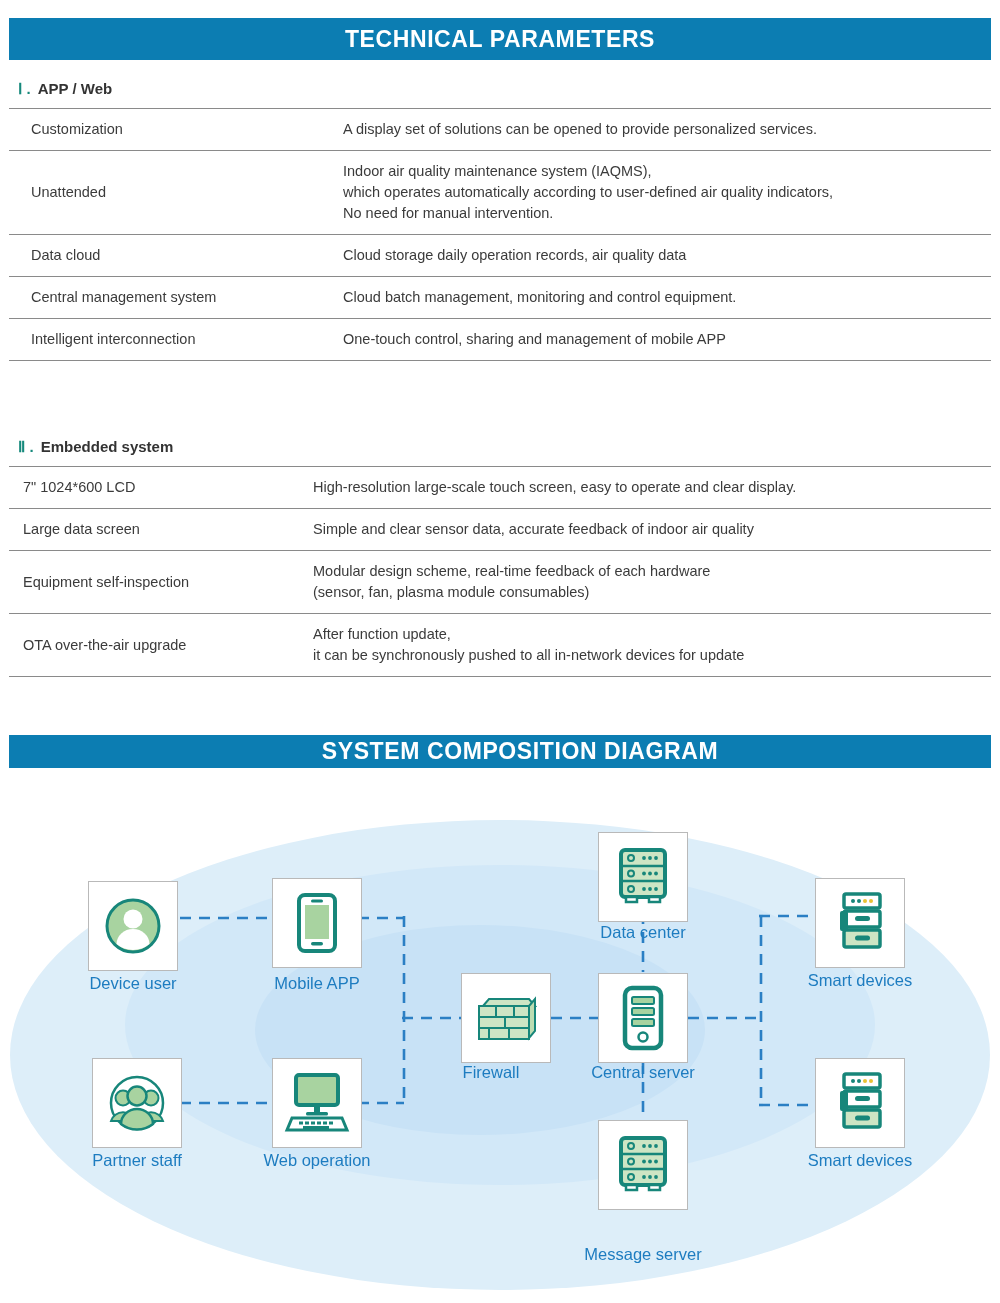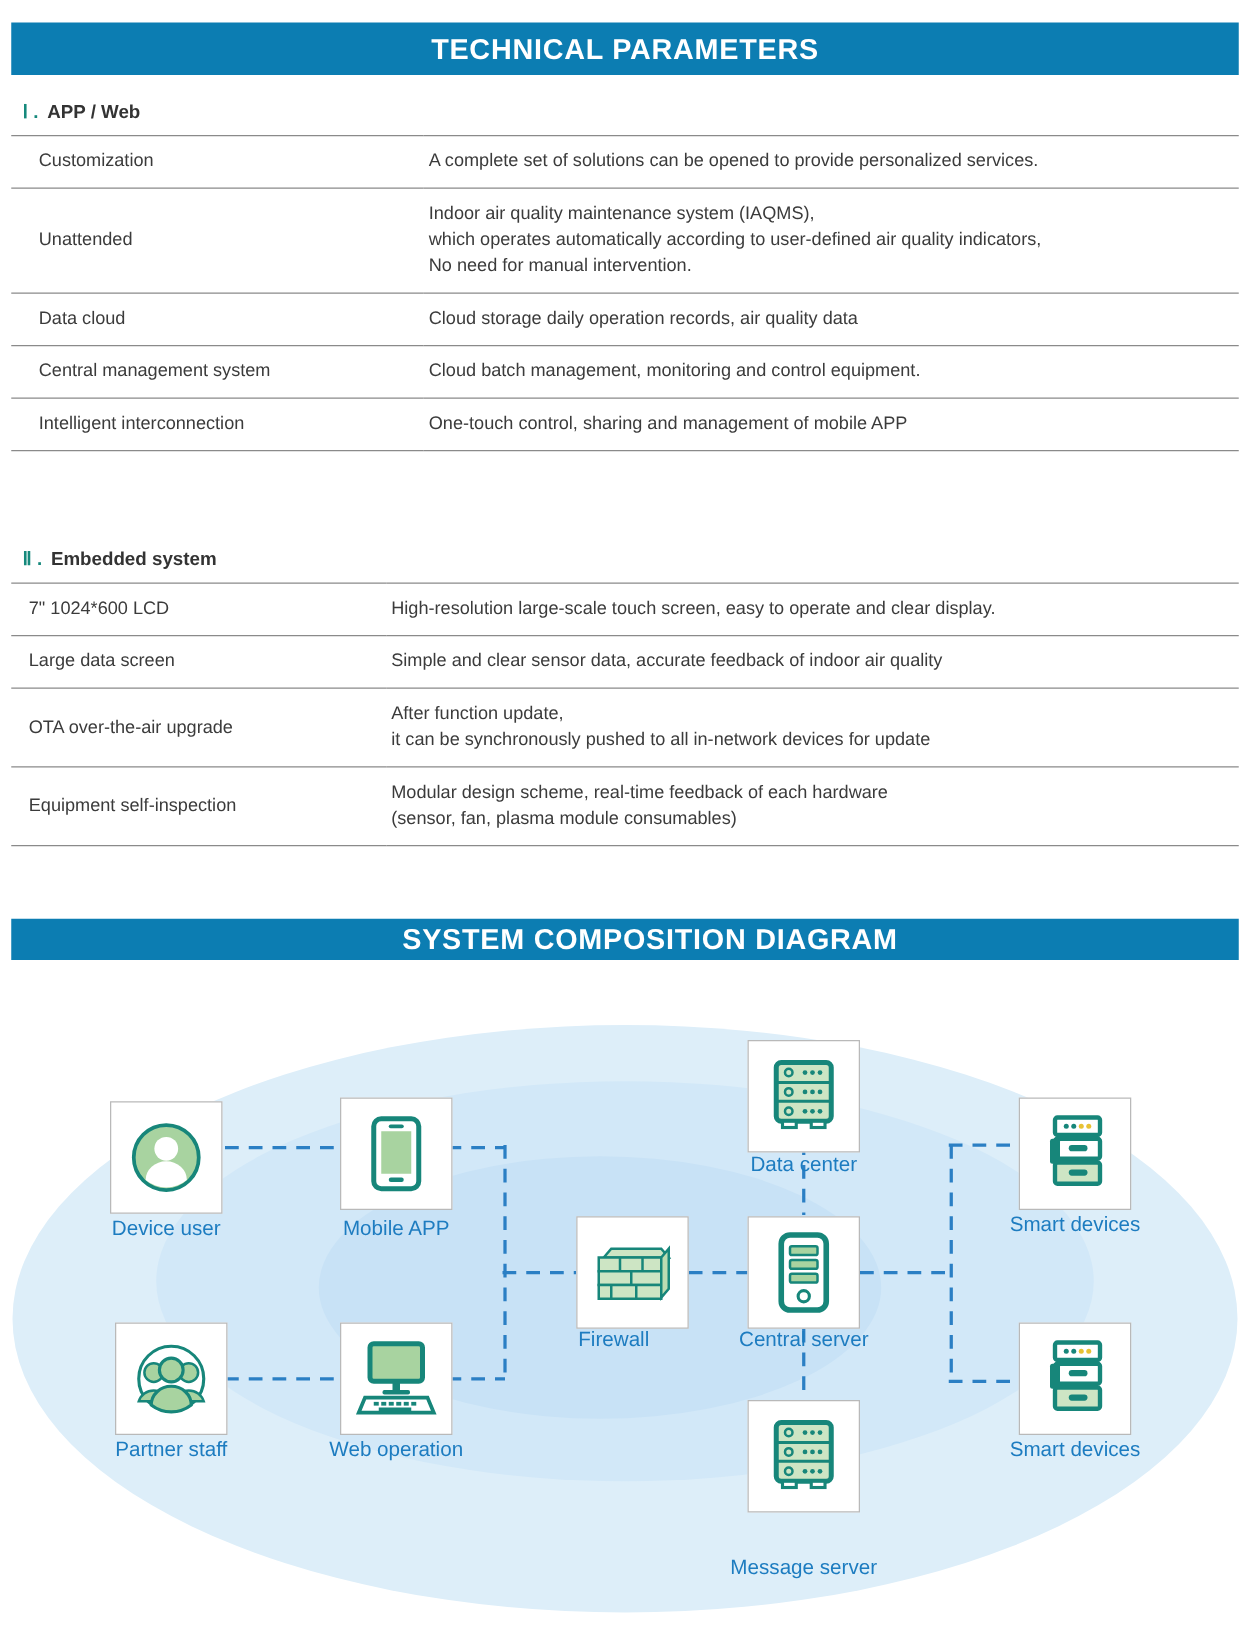--- a/index.html
+++ b/index.html
@@ -108,21 +108,21 @@
 
   <div class="section-heading" id="heading-app">
     <span class="numeral">Ⅰ .</span><span class="sec-label">APP / Web</span>
   </div>
 
   <table class="spec-table" id="table-app">
     <tbody>
       <tr>
         <td class="term">Customization</td>
         <td class="desc">
-          <span class="desc-line">A complete set of solutions can be opened to provide personalized services.</span>
+          <span class="desc-line">A display set of solutions can be opened to provide personalized services.</span>
         </td>
       </tr>
       <tr>
         <td class="term">Unattended</td>
         <td class="desc">
           <span class="desc-line">Indoor air quality maintenance system (IAQMS),</span>
           <span class="desc-line">which operates automatically according to user-defined air quality indicators,</span>
           <span class="desc-line">No need for manual intervention.</span>
         </td>
       </tr>
@@ -159,31 +159,31 @@
           <span class="desc-line">High-resolution large-scale touch screen, easy to operate and clear display.</span>
         </td>
       </tr>
       <tr>
         <td class="term">Large data screen</td>
         <td class="desc">
           <span class="desc-line">Simple and clear sensor data, accurate feedback of indoor air quality</span>
         </td>
       </tr>
       <tr>
+        <td class="term">Equipment self-inspection</td>
+        <td class="desc">
+          <span class="desc-line">Modular design scheme, real-time feedback of each hardware</span>
+          <span class="desc-line">(sensor, fan, plasma module consumables)</span>
+        </td>
+      </tr>
+      <tr>
         <td class="term">OTA over-the-air upgrade</td>
         <td class="desc">
           <span class="desc-line">After function update,</span>
           <span class="desc-line">it can be synchronously pushed to all in-network devices for update</span>
-        </td>
-      </tr>
-      <tr>
-        <td class="term">Equipment self-inspection</td>
-        <td class="desc">
-          <span class="desc-line">Modular design scheme, real-time feedback of each hardware</span>
-          <span class="desc-line">(sensor, fan, plasma module consumables)</span>
         </td>
       </tr>
     </tbody>
   </table>
 
   <div class="banner" id="banner-diagram">SYSTEM COMPOSITION DIAGRAM</div>
 
   <div class="diagram">
 
     <svg width="1000" height="513">

